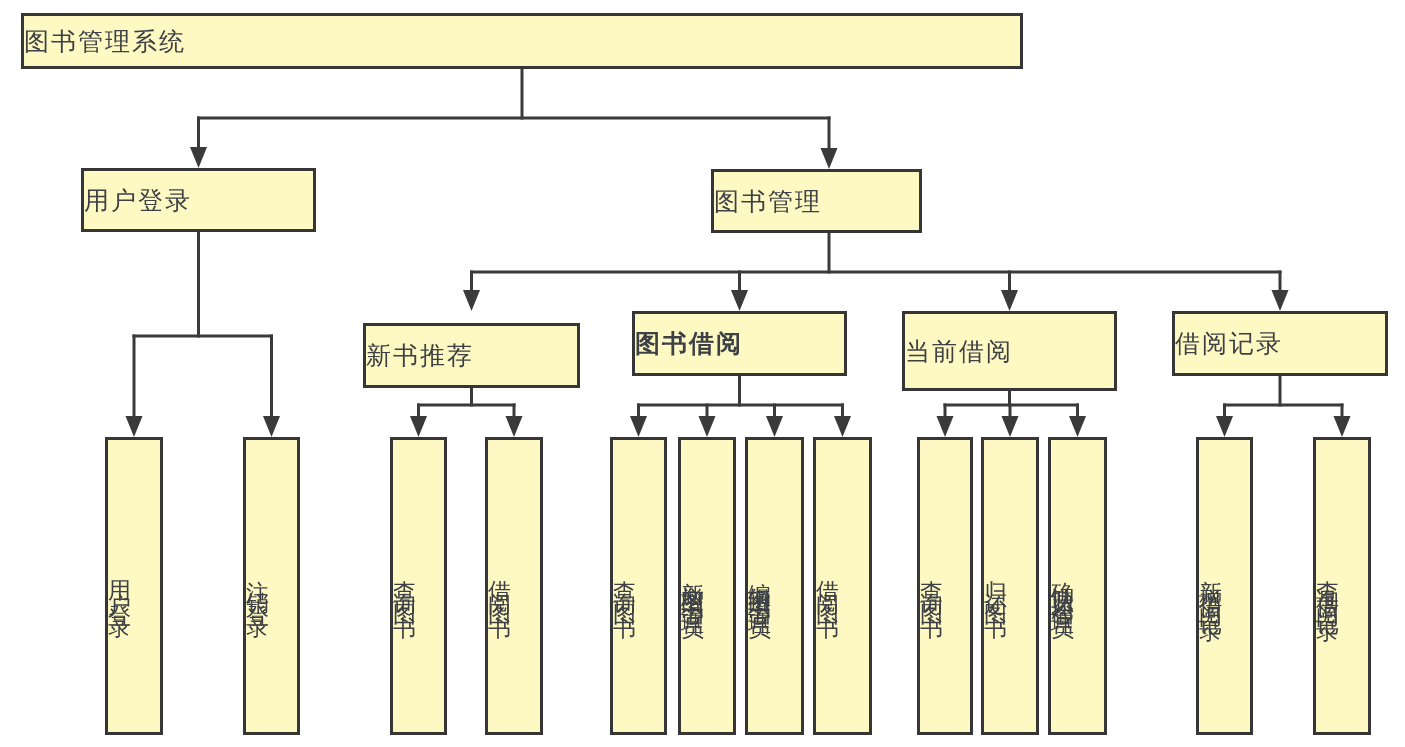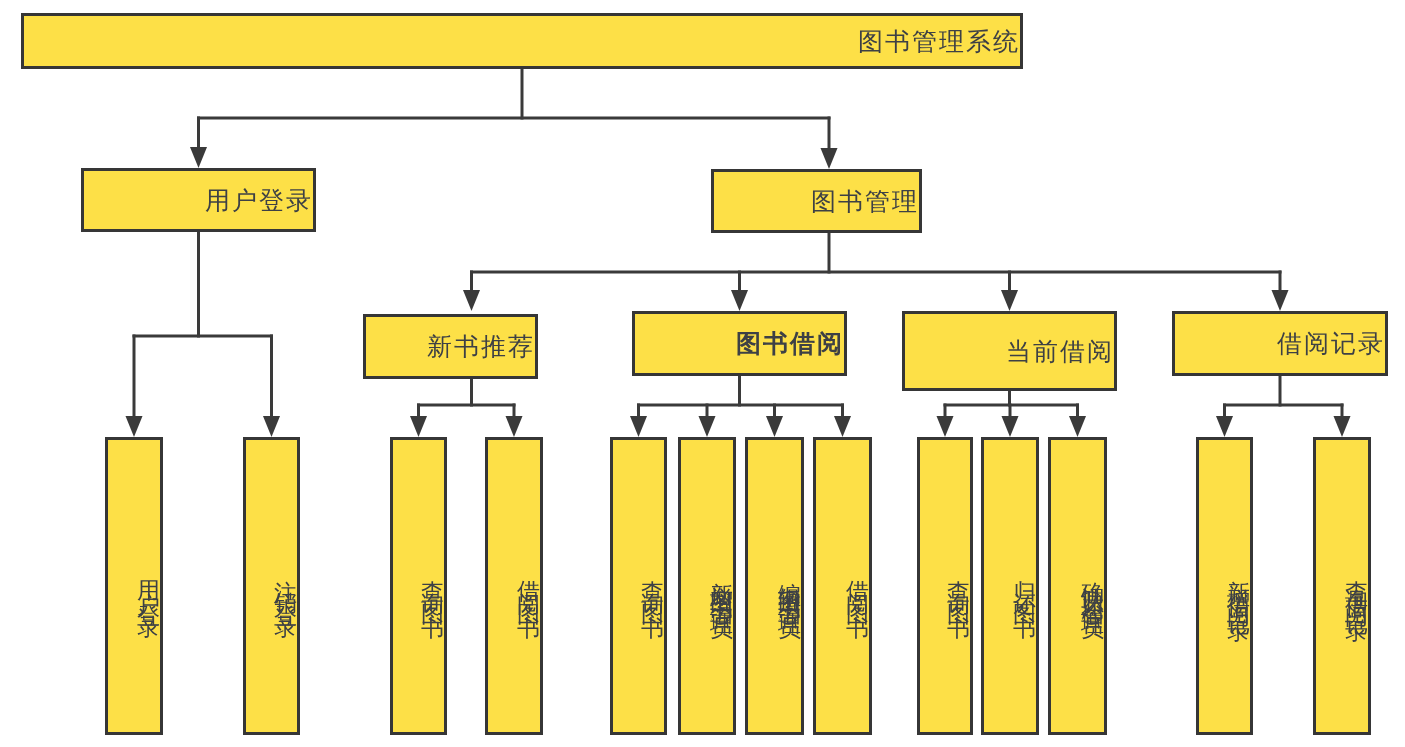--- a/index.html
+++ b/index.html
@@ -17,28 +17,27 @@
   }
   #edges {
     position: absolute;
     left: 0;
     top: 0;
     z-index: 0;
   }
   #nodes .node {
     position: absolute;
     box-sizing: border-box;
-    background: #fde047;
+    background: #fef9c3;
     border: 3px solid #363636;
     display: flex;
     align-items: center;
-    justify-content: flex-end;
+    justify-content: flex-start;
     color: #3d4045;
     z-index: 1;
-    padding-left: 10px;
   }
   .node.h span {
     font-size: 25px;
     letter-spacing: 2px;
     white-space: nowrap;
   }
   .node.v span {
     writing-mode: vertical-rl;
     text-orientation: mixed;
     font-size: 23px;
@@ -119,21 +118,21 @@
   <div id="nodes">
       <div class="node h" style="left: 21px; top: 13px; width: 1002px; height: 56px;">
         <span>图书管理系统</span>
       </div>
       <div class="node h" style="left: 81px; top: 168px; width: 235px; height: 64px;">
         <span>用户登录</span>
       </div>
       <div class="node h" style="left: 711px; top: 169px; width: 211px; height: 64px;">
         <span>图书管理</span>
       </div>
-      <div class="node h" style="left: 363px; top: 314px; width: 175px; height: 65px;">
+      <div class="node h" style="left: 363px; top: 323px; width: 217px; height: 65px;">
         <span>新书推荐</span>
       </div>
       <div class="node h" style="left: 632px; top: 311px; width: 215px; height: 65px; font-weight: bold;">
         <span>图书借阅</span>
       </div>
       <div class="node h" style="left: 902px; top: 311px; width: 215px; height: 80px;">
         <span>当前借阅</span>
       </div>
       <div class="node h" style="left: 1172px; top: 311px; width: 216px; height: 65px;">
         <span>借阅记录</span>

